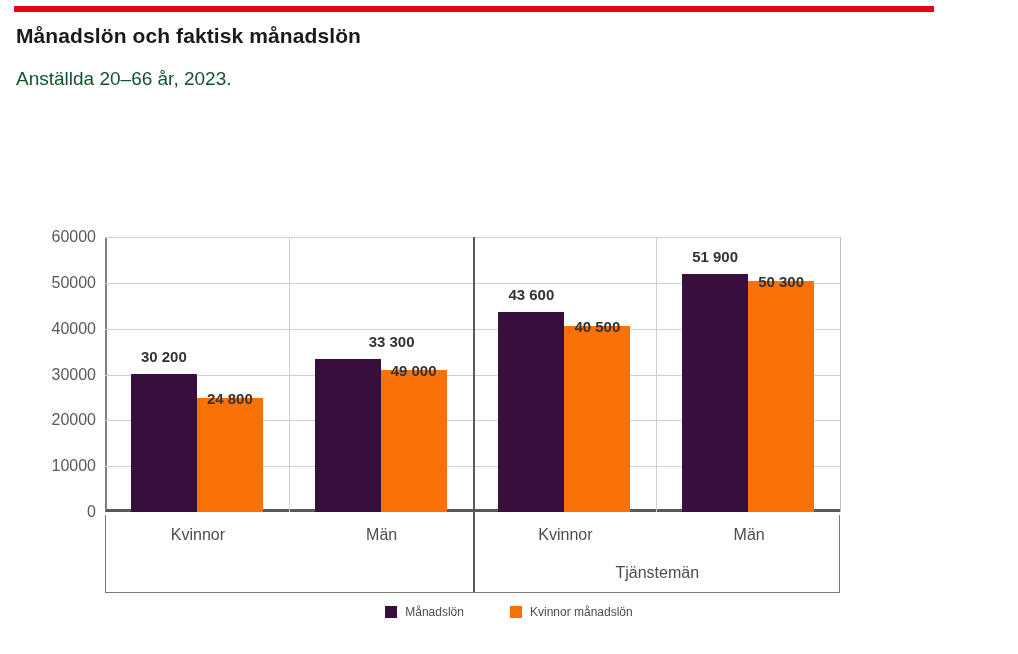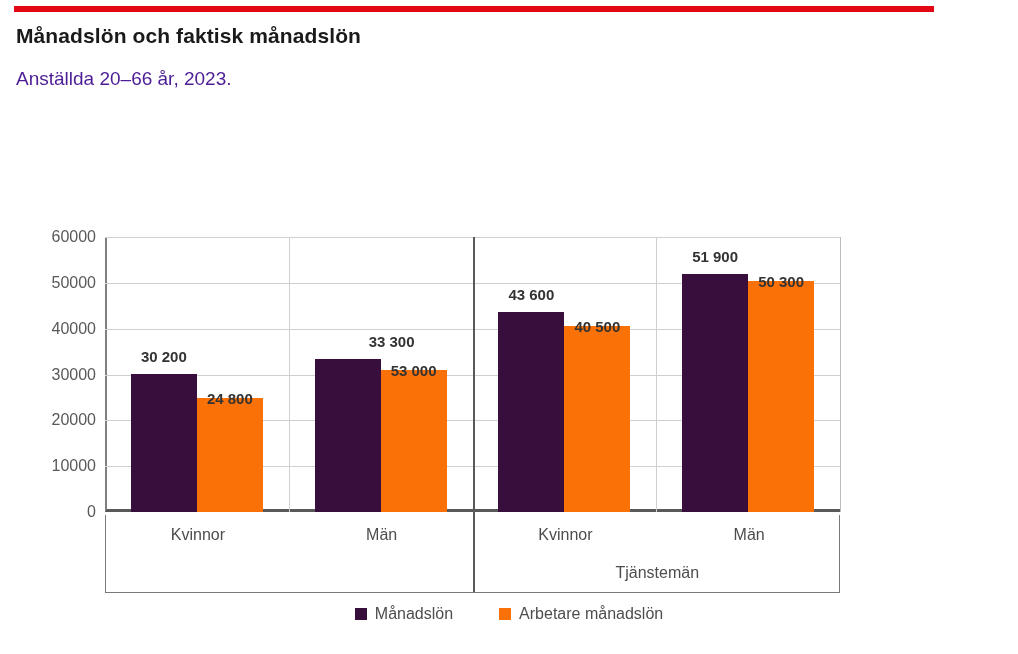--- a/index.html
+++ b/index.html
@@ -30,21 +30,21 @@
     font-weight: bold;
     color: #1a1a1a;
     letter-spacing: .1px;
     white-space: nowrap;
   }
   .chart-subtitle {
     position: absolute;
     left: 16px; top: 68px;
     font-size: 19px;
     font-weight: normal;
-    color: #4c1d95;
+    color: #14532d;
     white-space: nowrap;
   }
 
   
   
   .plot {
     position: absolute;
     left: 105px; top: 237px;
     width: 735px; height: 275px;
   }
@@ -141,21 +141,21 @@
     width: 1018px;
     display: flex;
     justify-content: center;
     align-items: center;
     gap: 46px;
   }
   .legend-item {
     display: flex;
     align-items: center;
     gap: 8px;
-    font-size: 16px;
+    font-size: 12px;
     color: #4d4d4d;
     white-space: nowrap;
   }
   .legend-swatch {
     width: 12px; height: 12px;
     flex: 0 0 12px;
   }
 </style>
 </head>
 <body>
@@ -190,21 +190,21 @@
       <div class="gridline-v" style="left: 367.5px;"></div>
       <div class="gridline-v" style="left: 551.25px;"></div>
       <div class="gridline-v right-edge" style="left: 735px;"></div>
       <div class="bar series0" title="Månadslön: 30 200" style="left: 25.875px; width: 66px; height: 138.417px; background: rgb(55, 14, 60);"></div>
       <div class="bar-label" style="left: 58.875px; top: 110.583px;">30 200</div>
       <div class="bar series1" title="Faktisk månadslön: 24 800" style="left: 91.875px; width: 66px; height: 113.667px; background: rgb(250, 113, 8);"></div>
       <div class="bar-label" style="left: 124.875px; top: 153.333px;">24 800</div>
       <div class="bar series0" title="Månadslön: 33 300" style="left: 209.625px; width: 66px; height: 152.625px; background: rgb(55, 14, 60);"></div>
       <div class="bar-label" style="left: 242.625px; top: 96.375px; margin-left: 44px;">33 300</div>
       <div class="bar series1" title="Faktisk månadslön: 31 000" style="left: 275.625px; width: 66px; height: 142.083px; background: rgb(250, 113, 8);"></div>
-      <div class="bar-label" style="left: 308.625px; top: 124.917px;">53 000</div>
+      <div class="bar-label" style="left: 308.625px; top: 124.917px;">49 000</div>
       <div class="bar series0" title="Månadslön: 43 600" style="left: 393.375px; width: 66px; height: 199.833px; background: rgb(55, 14, 60);"></div>
       <div class="bar-label" style="left: 426.375px; top: 49.1667px;">43 600</div>
       <div class="bar series1" title="Faktisk månadslön: 40 500" style="left: 459.375px; width: 66px; height: 185.625px; background: rgb(250, 113, 8);"></div>
       <div class="bar-label" style="left: 492.375px; top: 81.375px;">40 500</div>
       <div class="bar series0" title="Månadslön: 51 900" style="left: 577.125px; width: 66px; height: 237.875px; background: rgb(55, 14, 60);"></div>
       <div class="bar-label" style="left: 610.125px; top: 11.125px;">51 900</div>
       <div class="bar series1" title="Faktisk månadslön: 50 300" style="left: 643.125px; width: 66px; height: 230.542px; background: rgb(250, 113, 8);"></div>
       <div class="bar-label" style="left: 676.125px; top: 36.4583px;">50 300</div>
     </div>
 
@@ -218,17 +218,17 @@
       <div class="cat-group" style="left: 367.5px; width: 367.5px;">Tjänstemän</div>
     </div>
 
   <div class="legend" id="legend">
       <div class="legend-item">
         <span class="legend-swatch" style="background: rgb(55, 14, 60);"></span>
         <span>Månadslön</span>
       </div>
       <div class="legend-item">
         <span class="legend-swatch" style="background: rgb(250, 113, 8);"></span>
-        <span>Arbetare månadslön</span>
+        <span>Kvinnor månadslön</span>
       </div>
     </div>
 
 </div>
 
 </body></html>

